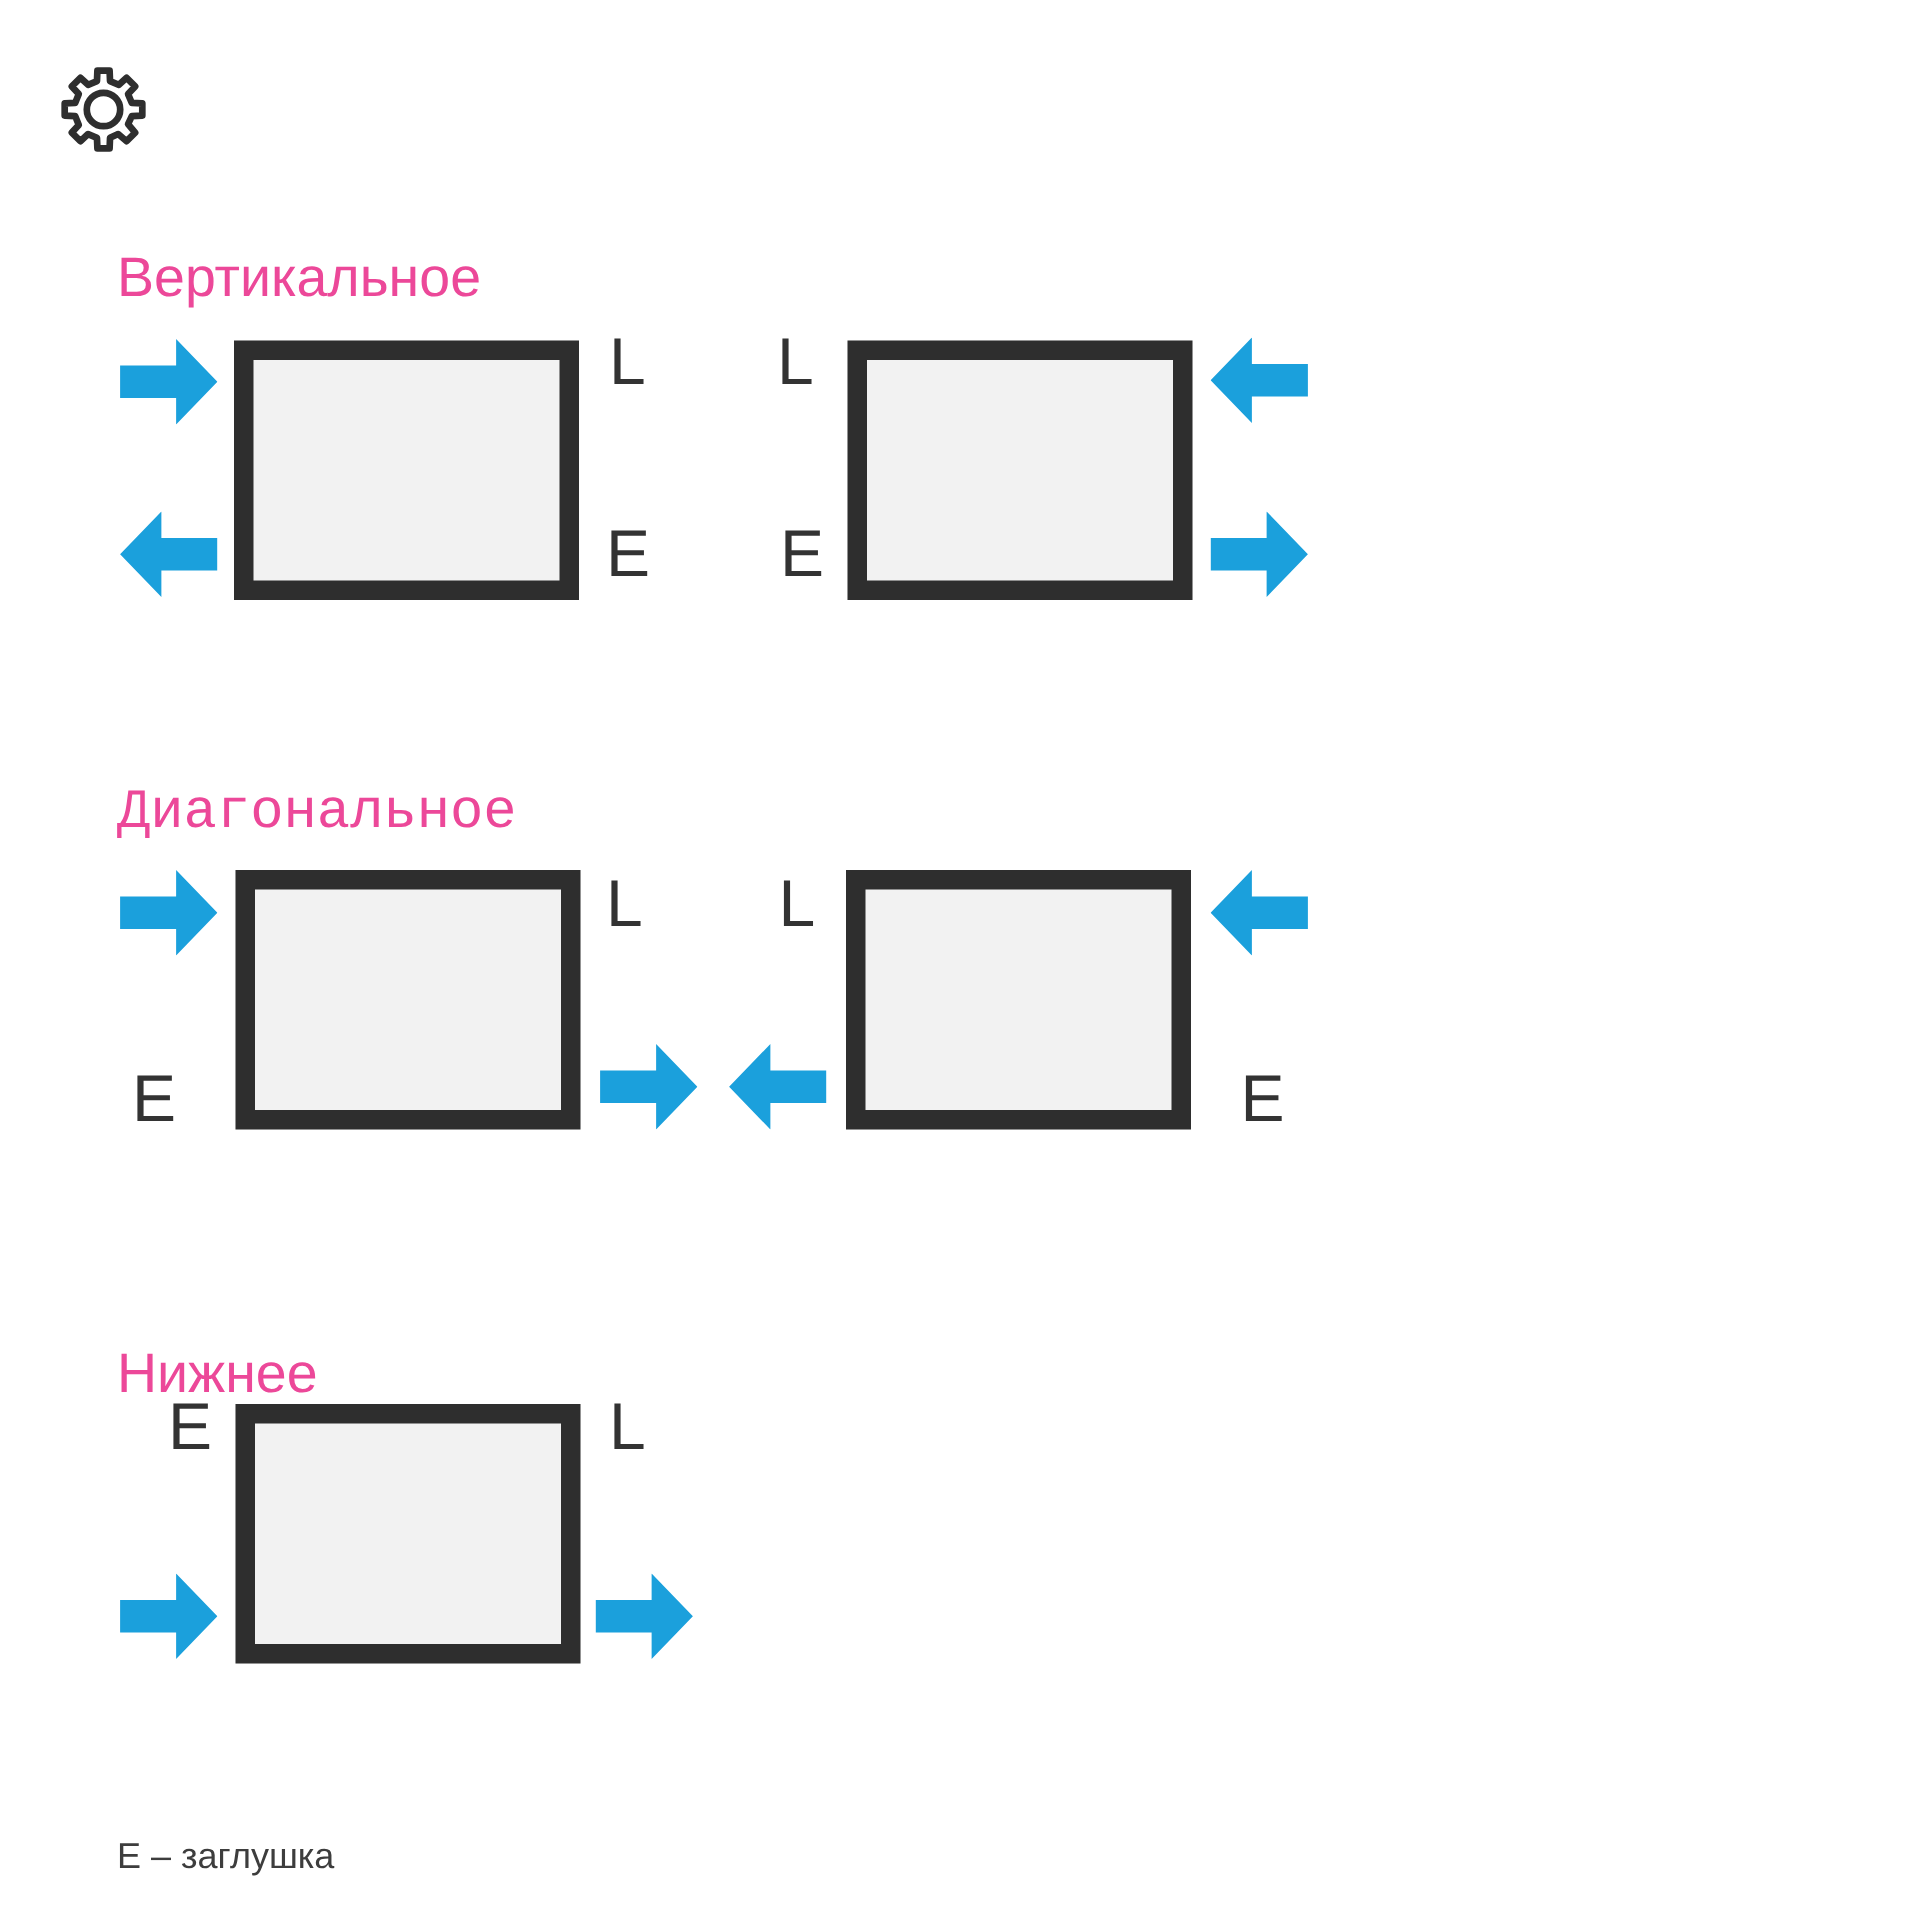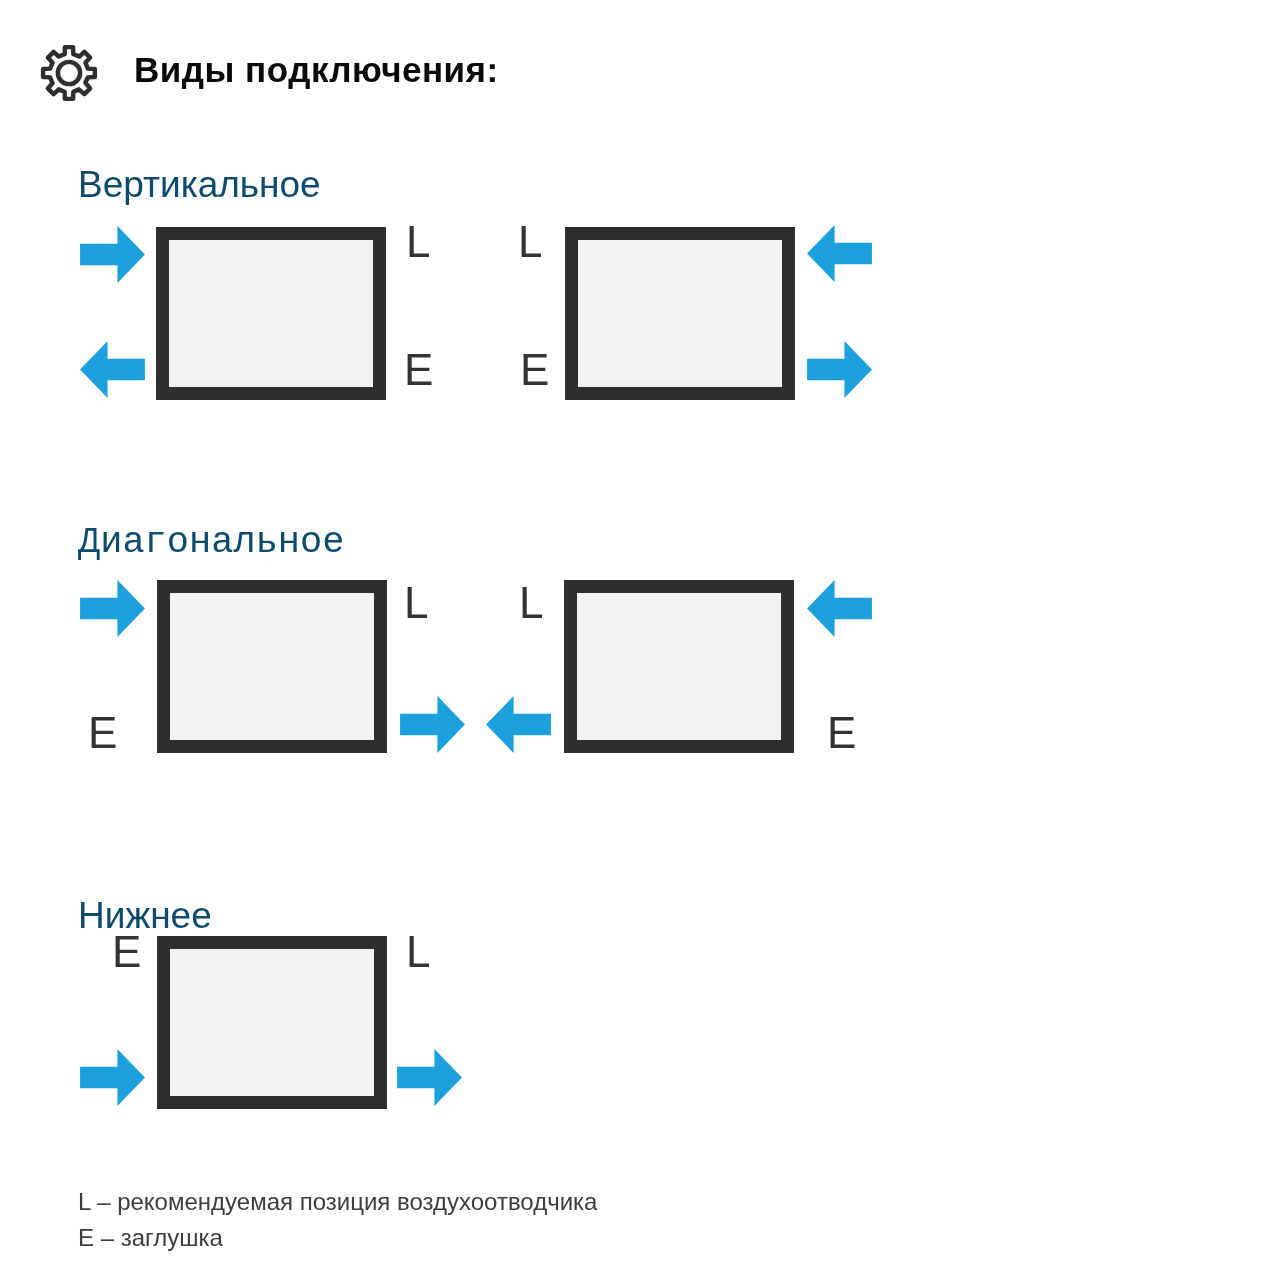--- a/index.html
+++ b/index.html
@@ -25,21 +25,21 @@
     left: 38px; top: 42px;
     width: 62px; height: 62px;
     color: #2e2e2e;
   }
   .gear svg { display: block; width: 100%; height: 100%; }
 
   .section-label {
     position: absolute;
     font-size: 37px;
     font-weight: 400;
-    color: #0c4a6e;
+    color: #ec4899;
     line-height: 1;
   }
 
   .radiator {
     position: absolute;
     width: 230px; height: 173px;
     box-sizing: border-box;
     border: 13px solid var(--radiator-border, #2e2e2e);
     background: var(--radiator-fill, #f2f2f2);
   }
@@ -80,21 +80,20 @@
                L48.9,42.1 L53.8,47.9 L47.9,53.8 L42.1,48.9
                L36.5,51.5 L36.2,58.7 L27.8,58.7 L27.5,51.5
                L21.4,48.9 L16.1,53.8 L10.2,47.9 L15.0,42.6
                L12.5,36.5 L5.3,36.2 L5.3,27.8 L12.5,27.5
                L15.0,21.4 L10.2,16.1 L16.1,10.2 L21.4,15.0
                L27.5,12.5 L27.8,5.3 L36.2,5.3 L36.5,12.5
                L42.6,15.0 L47.9,10.2 L53.8,16.1 L48.9,21.4 Z"></path>
       <circle cx="32" cy="32" r="11.5"></circle>
     </svg>
   </div>
-  <div class="page-title">Виды подключения:</div>
 
   <div class="section-label" style="left:78px; top:166px;">Вертикальное</div>
 
   <div class="arrow dir-right" style="left:80px; top:226px;">
     <svg viewBox="0 0 66 58">
         <polygon fill="currentColor" points="0,18 38,18 38,0 66,29 38,58 38,40 0,40"></polygon>
       </svg>
   </div>
   <div class="arrow dir-left" style="left:80px; top:341px;">
     <svg viewBox="0 0 66 58">
@@ -158,16 +157,15 @@
     <svg viewBox="0 0 66 58">
         <polygon fill="currentColor" points="0,18 38,18 38,0 66,29 38,58 38,40 0,40"></polygon>
       </svg>
   </div>
   <div class="arrow dir-right" style="left:397px; top:1049px;">
     <svg viewBox="0 0 66 58">
         <polygon fill="currentColor" points="0,18 38,18 38,0 66,29 38,58 38,40 0,40"></polygon>
       </svg>
   </div>
 
-  <div class="legend-line" style="top:1190px;">L – рекомендуемая позиция воздухоотводчика</div>
   <div class="legend-line" style="top:1226px;text-align:center;">E – заглушка</div>
 
 </div>
 
 </body></html>

